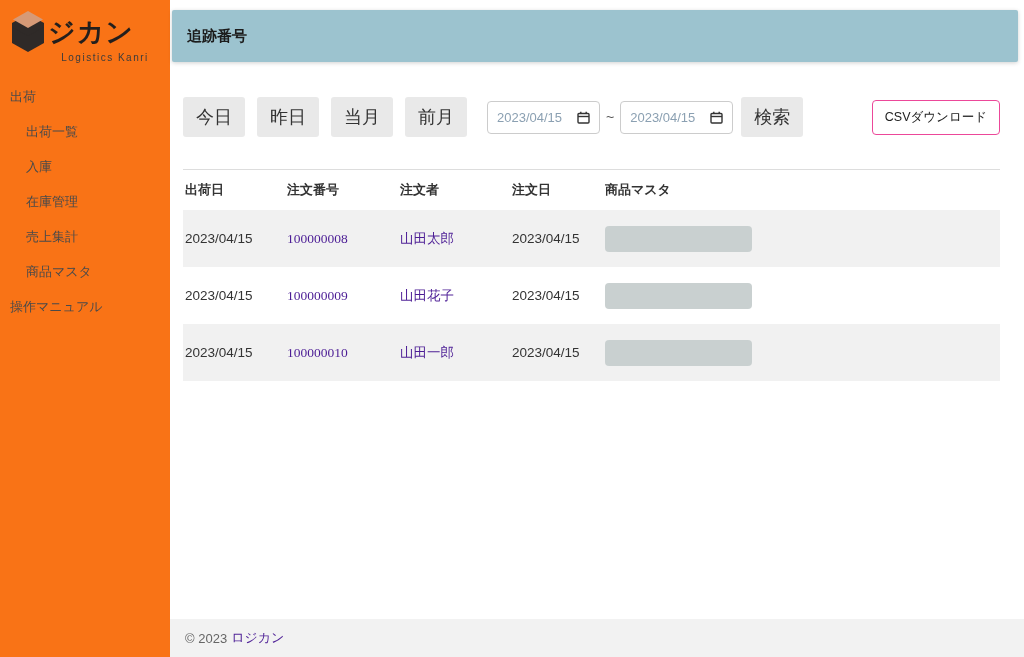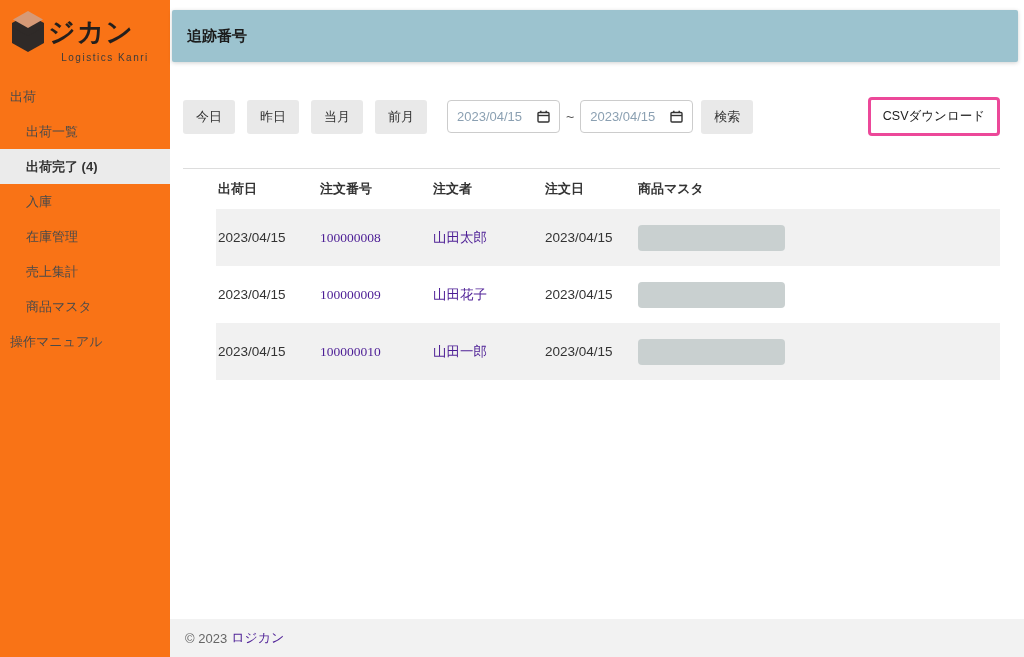--- a/index.html
+++ b/index.html
@@ -26,40 +26,40 @@
     margin:10px 6px 0 2px; height:52px; background:#9cc3cf; border-radius:2px;
     display:flex; align-items:center; padding-left:15px;
     box-shadow:0 1px 4px rgba(0,0,0,.18);
   }
   .page-title { font-size:15px; font-weight:bold; color:#1c1c1c; }
   .content { padding:0 24px 0 13px; }
   
   .filter-row { margin-top:35px; display:flex; align-items:center; }
   .quick-btn, .search-btn {
     background:#e9e9e9; border:none; border-radius:3px; padding:8px 13px;
-    font-size:13px; color:#333; margin-right:12px; cursor:pointer;
+    font-size:18px; color:#333; margin-right:12px; cursor:pointer;
     font-family:inherit;
   }
   .date-field {
     width:113px; height:33px; border:1px solid #ccc; border-radius:4px;
     display:flex; align-items:center; justify-content:space-between;
     padding:0 9px; background:#fff; cursor:text;
   }
   .date-value { font-size:13px; color:#8ba0b2; }
   .tilde { margin:0 6px; color:#555; font-size:14px; }
   .gap { width:8px; }
   .spacer { flex:1; }
   .csv-btn {
-    background:#fff; border:3px solid #ec4899; border-radius:4px;
+    background:#fff; border:1px solid #ec4899; border-radius:4px;
     padding:8px 12px; font-size:12.5px; color:#222; cursor:pointer;
     font-family:inherit;
   }
   
   .ship-table { margin-top:32px; border-top:1px solid #ddd; width:100%; }
-  .t-row { display:flex; align-items:center;margin-left:33px; }
+  .t-row { display:flex; align-items:center; }
   .t-head { height:40px; font-weight:bold; font-size:13px; color:#333; }
   .t-body-row { height:57px; font-size:13.5px; }
   .t-body-row.alt { background:#f1f1f1; }
   .c1 { width:102px; } .c2 { width:113px; } .c3 { width:112px; }
   .c4 { width:93px; }  .c5 { flex:1; }
   .cell { padding-left:2px; }
   a.link { color:#4c1d95; text-decoration:none; cursor:pointer;font-family:Liberation Serif, serif; }
   .tracking-box { width:147px; height:26px; background:#c9d0d0; border-radius:4px; }
   
   .footer {
@@ -84,21 +84,20 @@
           <polygon points="20,1 35,9.5 20,18 5,9.5" fill="#d69a77"></polygon>
         </svg>
       </span>
       <span class="logo-text">ジカン</span>
     </div>
     <div class="logo-sub">Logistics Kanri</div>
   </div>
   <div class="menu">
     <div class="menu-item">出荷</div>
     <div class="menu-item indent">出荷一覧</div>
-    <div class="menu-item indent active">出荷完了 (4)</div>
     <div class="menu-item indent">入庫</div>
     <div class="menu-item indent">在庫管理</div>
     <div class="menu-item indent">売上集計</div>
     <div class="menu-item indent">商品マスタ</div>
     <div class="menu-item">操作マニュアル</div>
   </div>
 </div>
 
 <div class="main">
   <div class="page-header">

